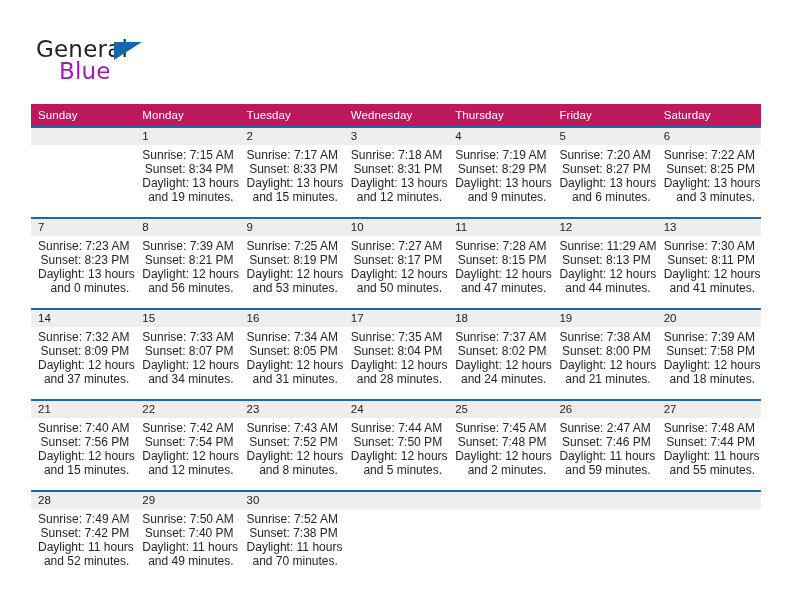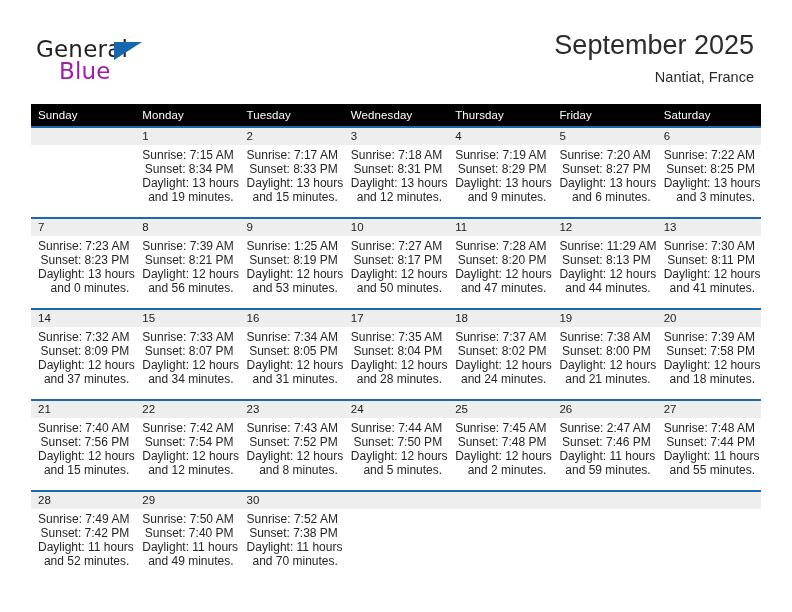--- a/index.html
+++ b/index.html
@@ -92,21 +92,21 @@
     position: absolute;
     left: 31px;
     top: 104px;
     width: 730px;
     border-collapse: collapse;
     table-layout: fixed;
   }
   .calendar col { width: 104.28px; }
 
   .dow-row th {
-    background: #000000;
+    background: #be185d;
     color: #ffffff;
     font-size: 11.5px;
     font-weight: normal;
     text-align: left;
     padding: 4px 0 5px 7px;
     height: 13px;
     vertical-align: middle;
     letter-spacing: 0.1px;
   }
 
@@ -148,24 +148,20 @@
 <div class="page">
 
   <div class="header">
 
     <div class="brand">
       <span class="brand-general">General</span>
       <span class="brand-triangle"></span>
       <span class="brand-blue">Blue</span>
     </div>
 
-    <div class="title-block">
-      <div class="cal-title">September 2025</div>
-      <div class="cal-subtitle">Nantiat, France</div>
-    </div>
 
   </div>
 
   <table class="calendar">
     <colgroup>
       <col>
         <col>
         <col>
         <col>
         <col>
@@ -280,21 +276,21 @@
                 <div>Sunset: 8:21 PM</div>
                 <div>Daylight: 12 hours</div>
                 <div>and 56 minutes.</div>
               </div>
             </div>
           </td>
         <td>
             <div class="cell-inner">
               <div class="daynum-band">9</div>
               <div class="cell-body">
-                <div>Sunrise: 1:25 AM</div>
+                <div>Sunrise: 7:25 AM</div>
                 <div>Sunset: 8:19 PM</div>
                 <div>Daylight: 12 hours</div>
                 <div>and 53 minutes.</div>
               </div>
             </div>
           </td>
         <td>
             <div class="cell-inner">
               <div class="daynum-band">10</div>
               <div class="cell-body">
@@ -303,21 +299,21 @@
                 <div>Daylight: 12 hours</div>
                 <div>and 50 minutes.</div>
               </div>
             </div>
           </td>
         <td>
             <div class="cell-inner">
               <div class="daynum-band">11</div>
               <div class="cell-body">
                 <div>Sunrise: 7:28 AM</div>
-                <div>Sunset: 8:20 PM</div>
+                <div>Sunset: 8:15 PM</div>
                 <div>Daylight: 12 hours</div>
                 <div>and 47 minutes.</div>
               </div>
             </div>
           </td>
         <td>
             <div class="cell-inner">
               <div class="daynum-band">12</div>
               <div class="cell-body">
                 <div>Sunrise: 11:29 AM</div>

